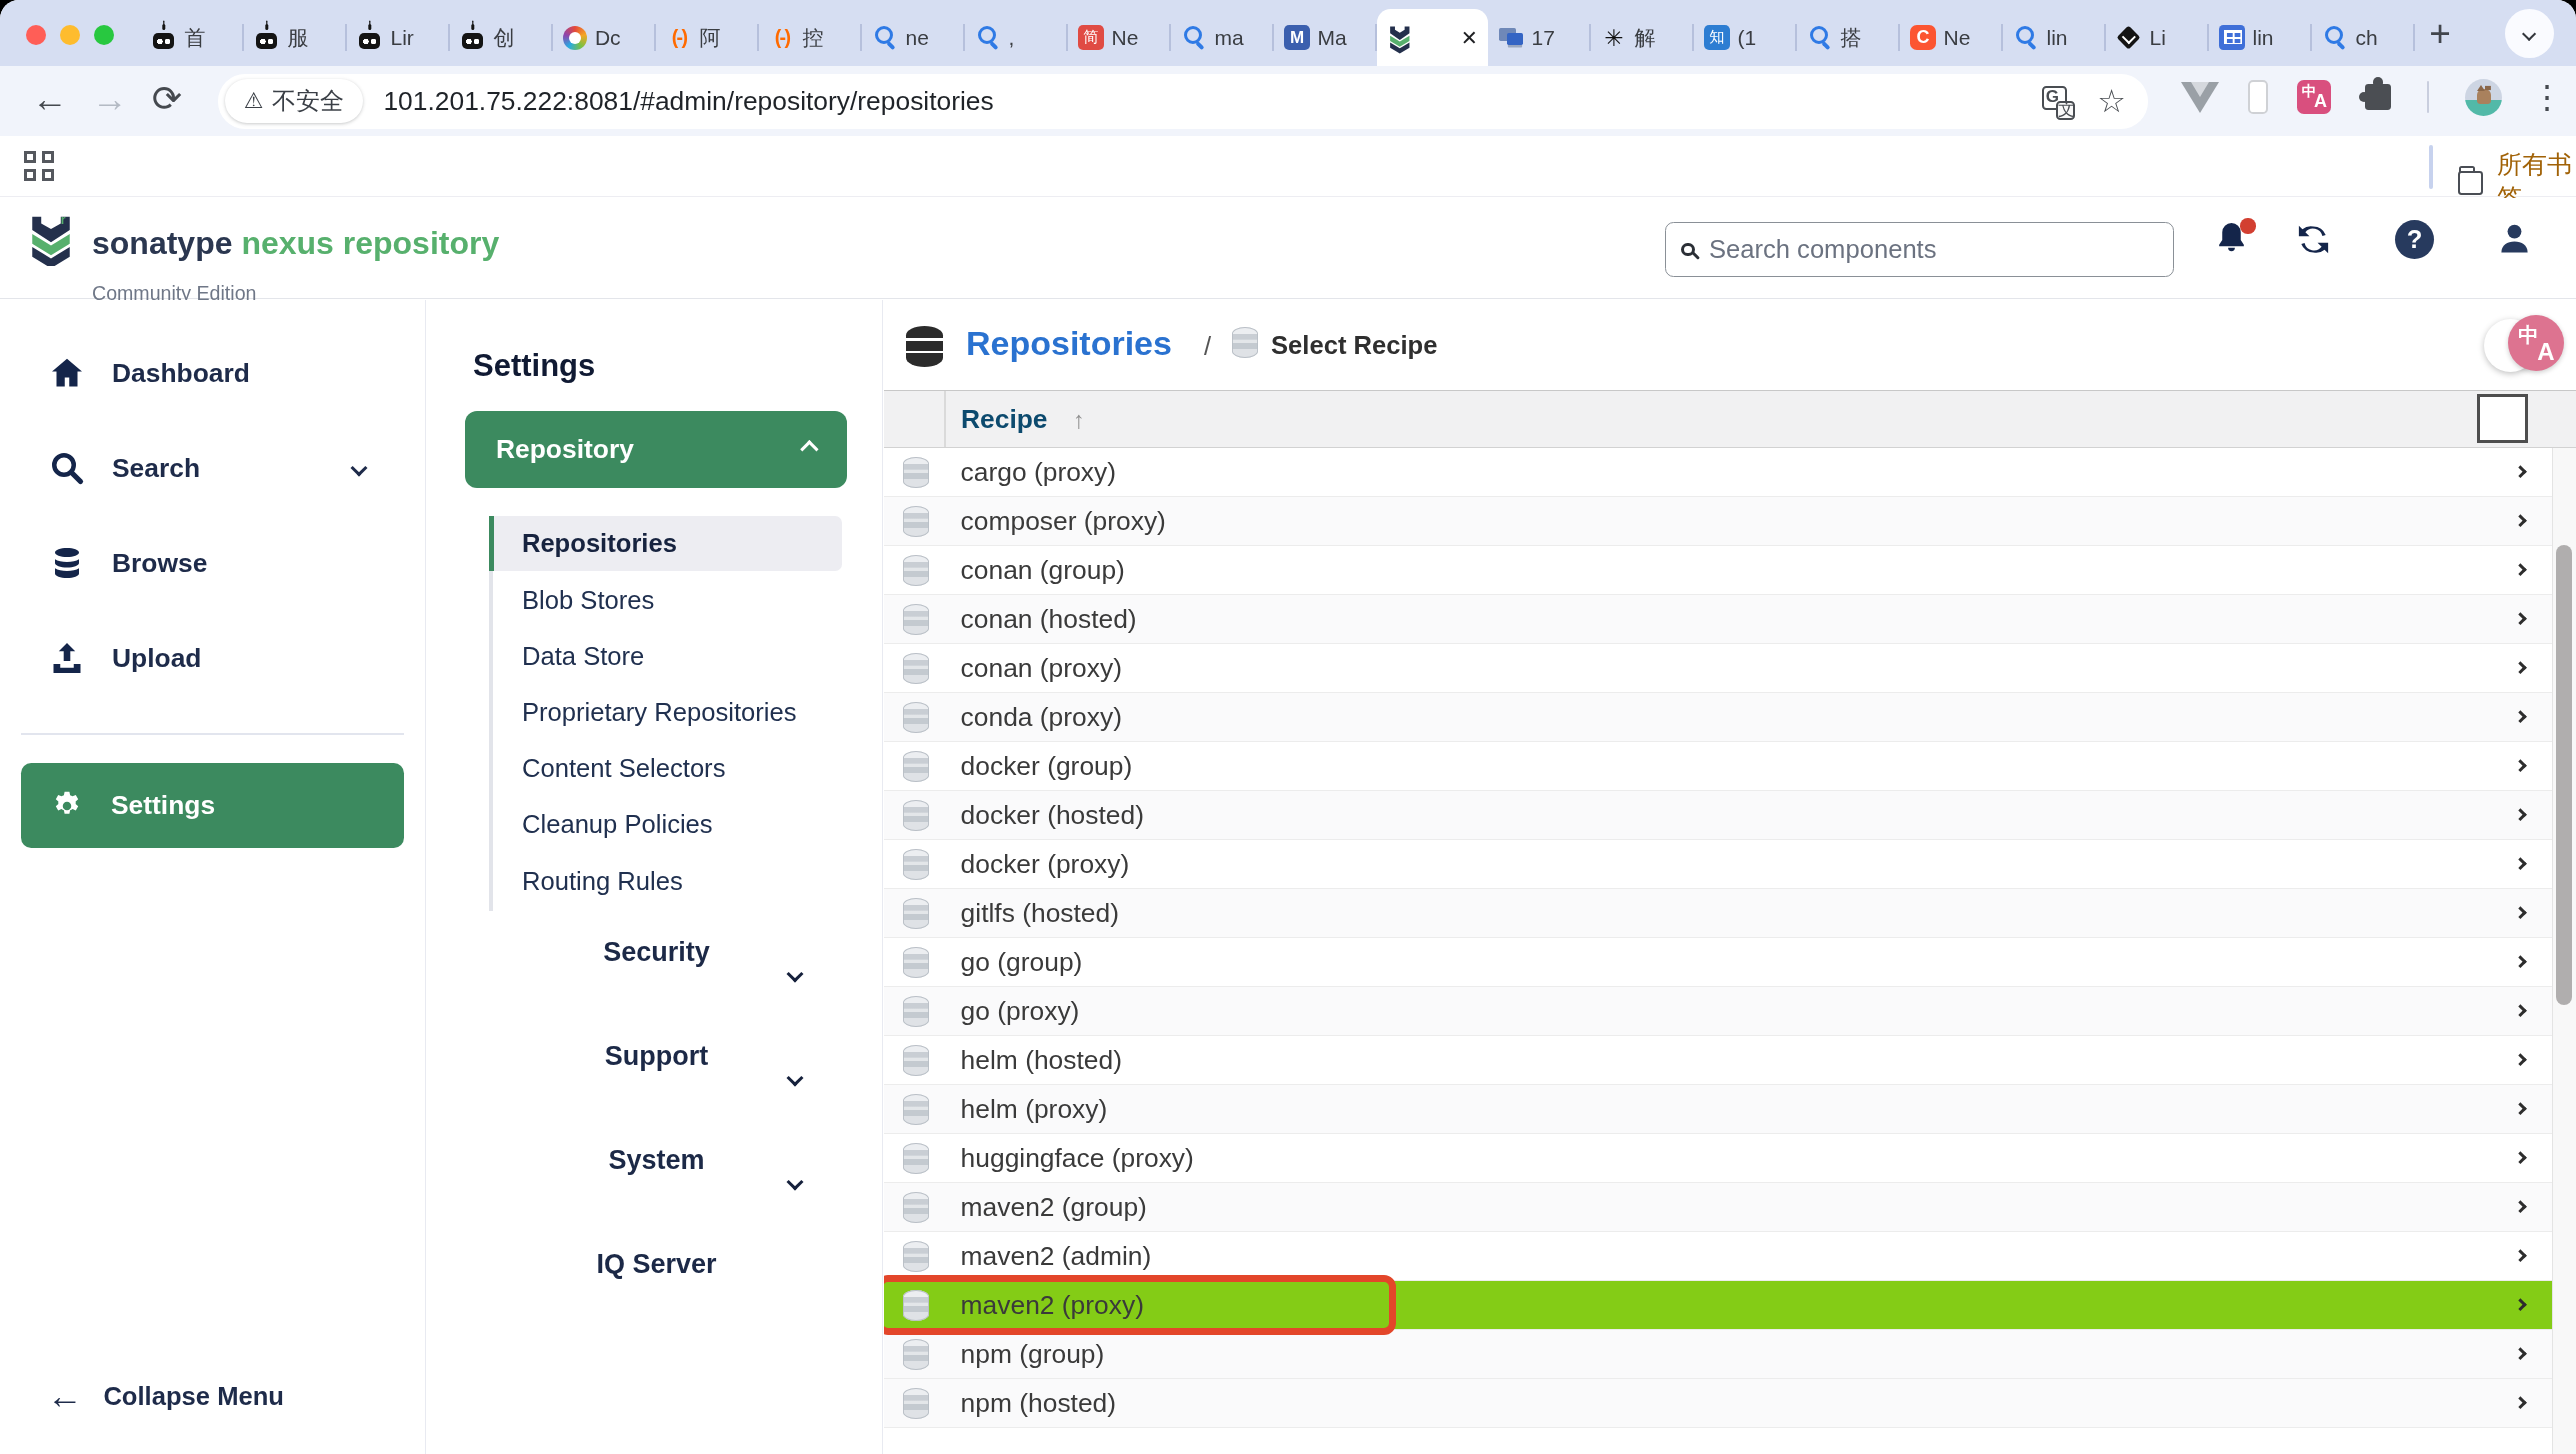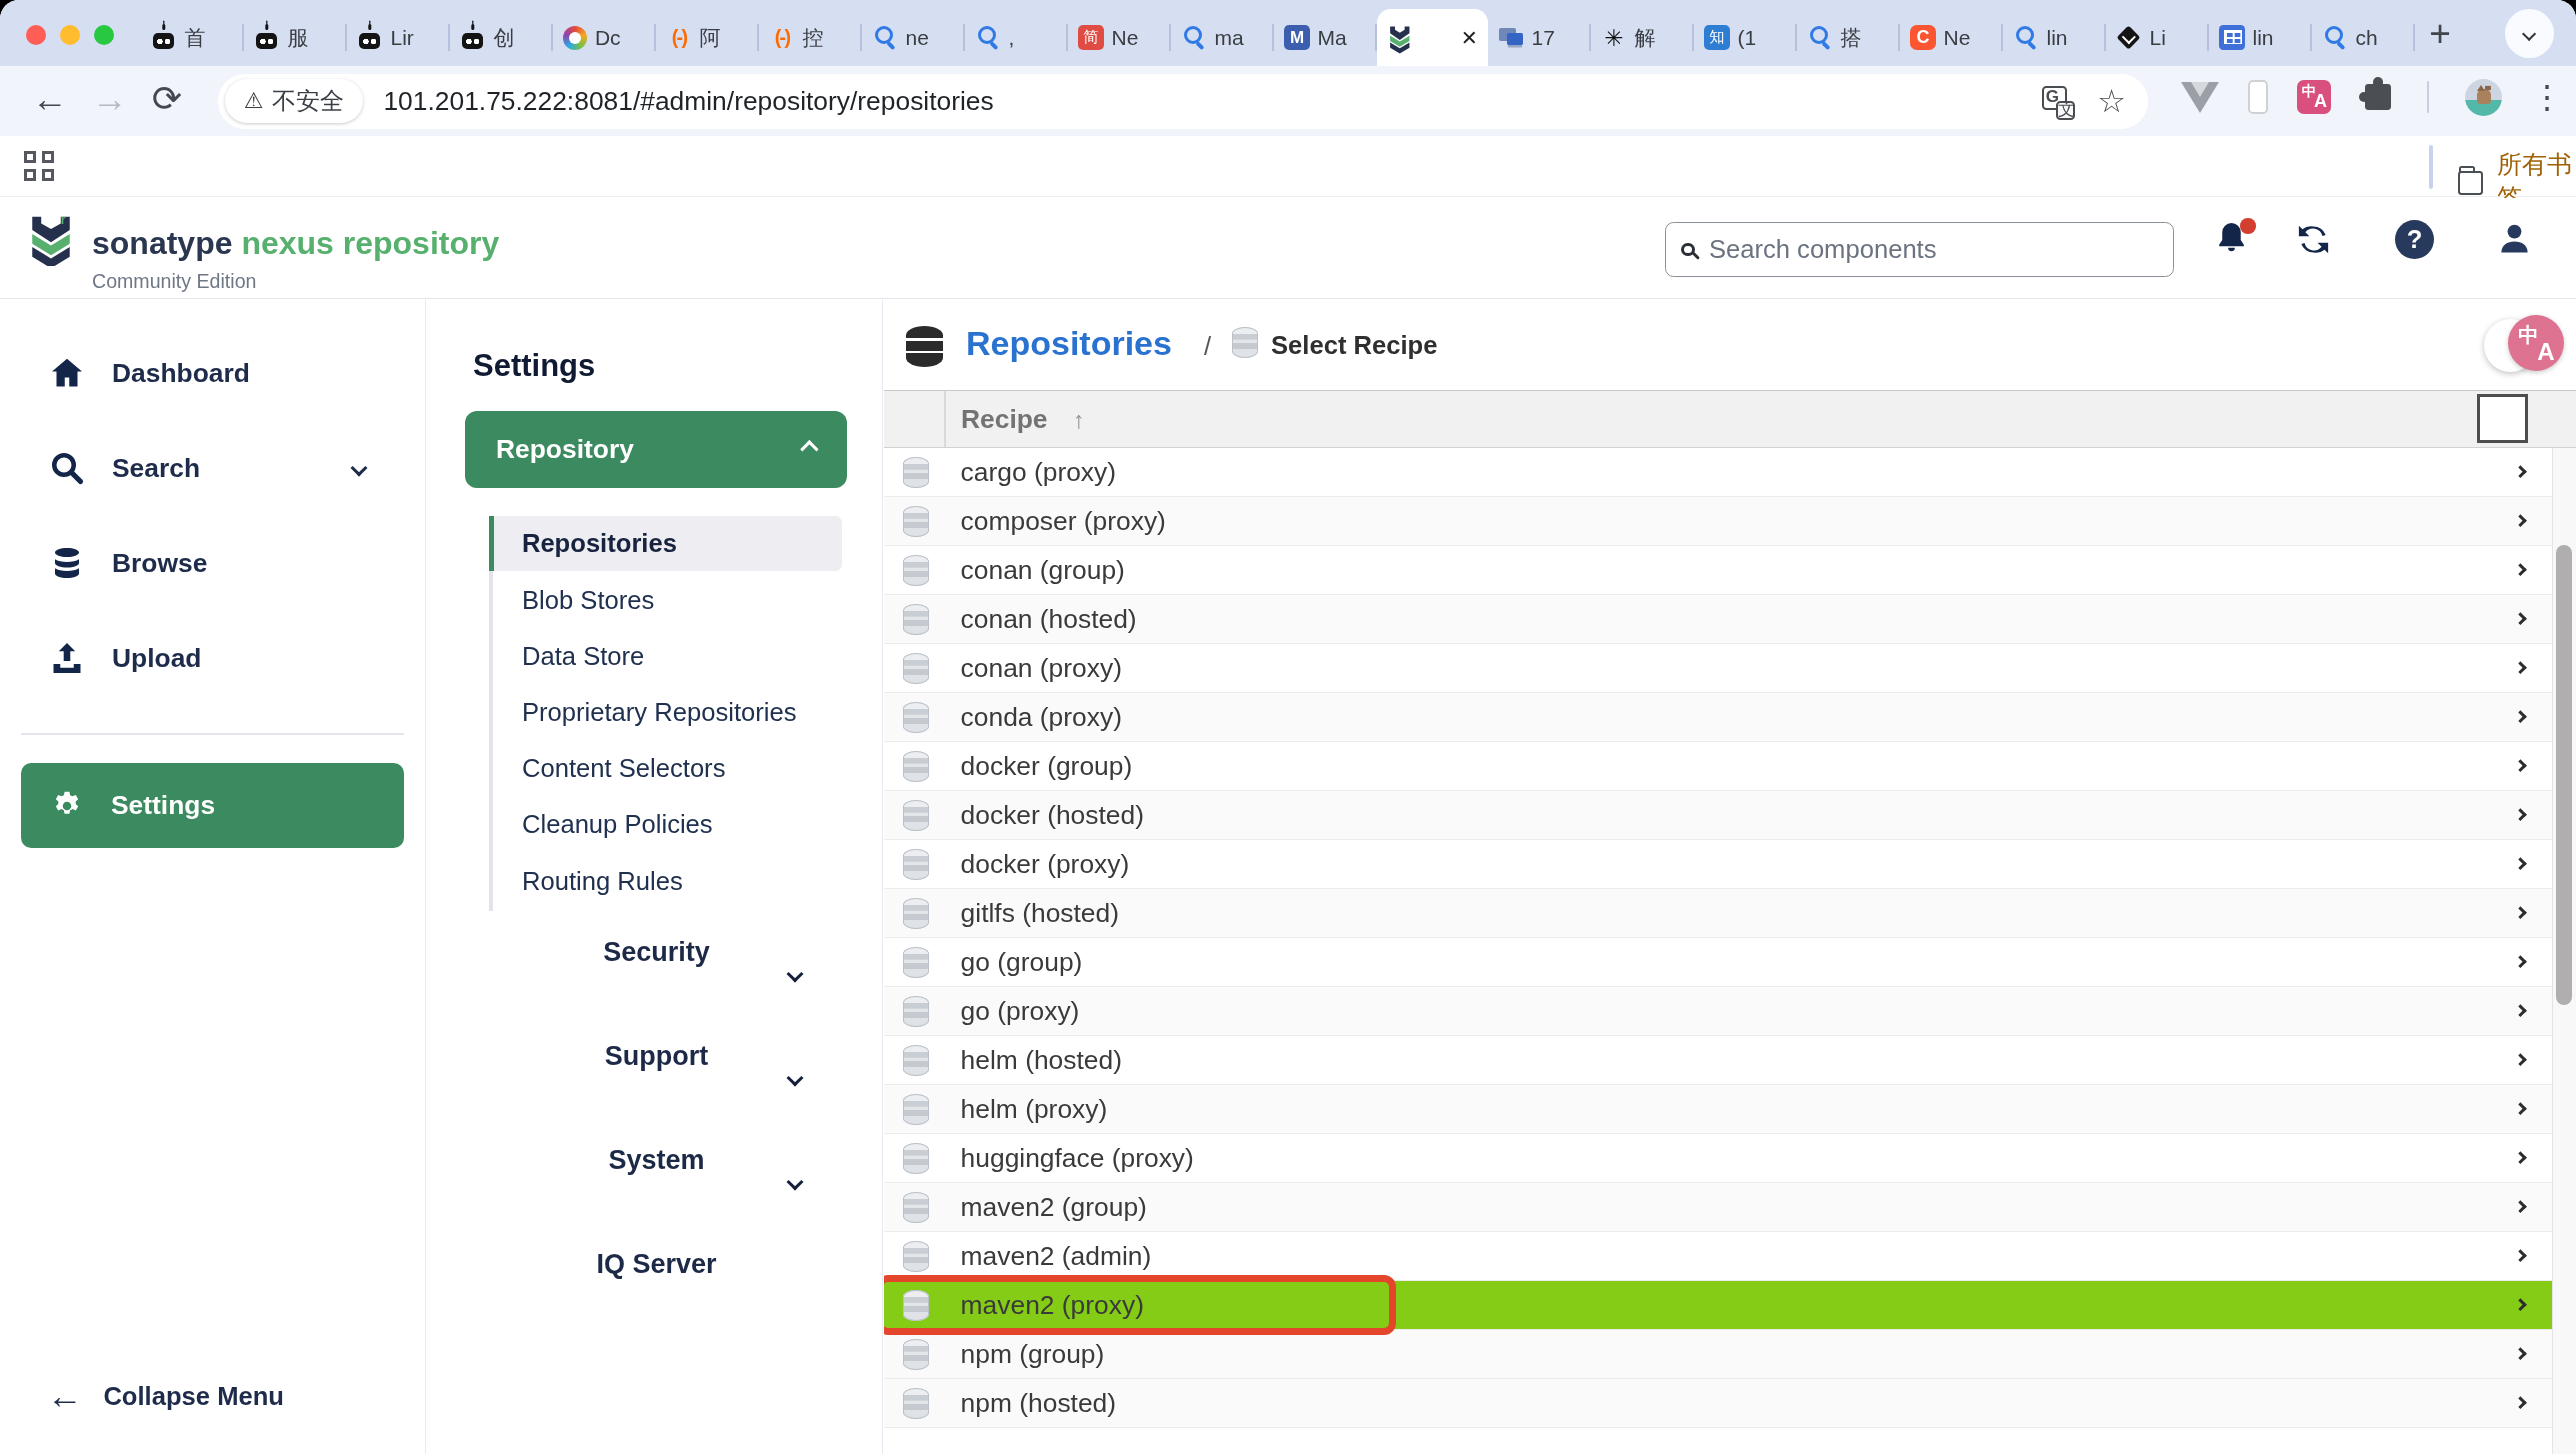--- a/index.html
+++ b/index.html
@@ -90,21 +90,21 @@
   .allbm{position:absolute;left:2458px;top:12px;display:flex;align-items:center;gap:13.6px;font-size:25px;color:#a16207;}
   .folder{width:31px;height:24px;border:2.6px solid #4a4e55;border-radius:3.4px;position:relative;margin-top:3.4px;}
   .folder::before{content:"";position:absolute;top:-6.8px;left:-0.9px;width:12px;height:5.1px;border:2.6px solid #4a4e55;border-bottom:none;border-radius:2.6px 2.6px 0 0;}
 
   
   .appheader{position:absolute;top:198px;left:0;right:0;height:101px;background:#fff;border-bottom:1.7px solid #e3e5ea;}
   .logo{position:absolute;left:29px;top:17px;display:flex;}
   .wordmark{margin-left:19px;}
   .wm1{font-size:32px;font-weight:700;margin-top:10.2px;}
   .wm1 .son{color:#2b3750;} .wm1 .nx{color:#57b06d;}
-  .wm2{font-size:19.6px;color:#6f7787;margin-top:8px;}
+  .wm2{font-size:19.6px;color:#6f7787;margin-top:20px;}
   .searchbox{position:absolute;left:1665px;top:24px;width:509px;height:55px;border:1.7px solid #8a9097;border-radius:8.5px;
     display:flex;align-items:center;padding:0 15.3px;gap:12px;background:#fff;}
   .searchbox input{border:none;outline:none;font-size:25.6px;color:#333;width:100%;font-family:inherit;background:transparent;}
   .searchbox input::placeholder{color:#6b7280;}
   .mag{width:13.6px;height:13.6px;border:3.4px solid #2b2f36;border-radius:50%;position:relative;flex:none;}
   .mag::after{content:"";position:absolute;width:3.4px;height:8.5px;background:#2b2f36;border-radius:1.7px;transform:rotate(-45deg);right:-5.1px;bottom:-6px;}
   .hicon{position:absolute;top:22px;width:41px;height:41px;color:#14254a;}
   .reddot{position:absolute;right:-1.7px;top:-1.7px;width:15.3px;height:15.3px;border-radius:50%;background:#d23f31;}
   .helpcircle{border-radius:50%;background:#273a5e;color:#fff;display:grid;place-items:center;font-size:25.6px;font-weight:700;}
 
@@ -145,21 +145,21 @@
   .crumb1{font-size:34px;font-weight:700;color:#2a72d0;}
   .crumbsep{font-size:25.6px;color:#555;}
   .crumb2{font-size:25.6px;font-weight:700;color:#2f2f2f;}
   .fabwhite{position:absolute;left:1600px;top:19px;width:53px;height:53px;border-radius:50%;background:#fff;box-shadow:0 1.7px 6.8px rgba(0,0,0,.25);}
   .fabpink{position:absolute;left:1624px;top:15.3px;width:56px;height:56px;border-radius:50%;background:#dd7390;color:#fff;box-shadow:0 1.7px 5.1px rgba(0,0,0,.2);}
   .fabpink .z{position:absolute;left:10.2px;top:6px;font-size:20.4px;font-weight:700;}
   .fabpink .a{position:absolute;right:9.4px;bottom:5.1px;font-size:24px;font-weight:700;}
 
   .thead{position:absolute;left:0;right:0;top:90px;height:58px;background:#f1f1f2;border-top:1.7px solid #c8c8c8;border-bottom:1.7px solid #d2d2d2;}
   .thead .coldiv{position:absolute;left:60px;top:0;bottom:0;width:1.7px;background:#dadada;}
-  .thead .hlabel{position:absolute;left:77px;top:12.8px;font-size:26.4px;font-weight:700;color:#737373;}
+  .thead .hlabel{position:absolute;left:77px;top:12.8px;font-size:26.4px;font-weight:700;color:#0c4a6e;}
   .thead .sort{position:absolute;left:189px;top:14.5px;font-size:24px;color:#8f8f8f;font-weight:400;}
   .headbox{position:absolute;right:48px;top:3.4px;width:51px;height:49px;background:#fff;border:3.4px solid #4e4e4e;}
 
   .vtrack{position:absolute;right:0;top:148px;bottom:0;width:24px;background:#f8f8f8;border-left:1.7px solid #e4e4e4;}
   .vthumb{position:absolute;left:3.4px;top:97px;width:16px;height:460px;border-radius:8.5px;background:#b0aeae;}
 
   .rows{position:absolute;left:0;right:24px;top:148px;bottom:0;overflow:hidden;}
   .row{height:49px;display:flex;align-items:center;border-bottom:0.9px solid #ececec;position:relative;background:#fff;}
   .row:nth-child(even){background:#fafafb;}
   .row .dbgray{width:25.6px;height:31px;margin-left:19px;flex:none;}

